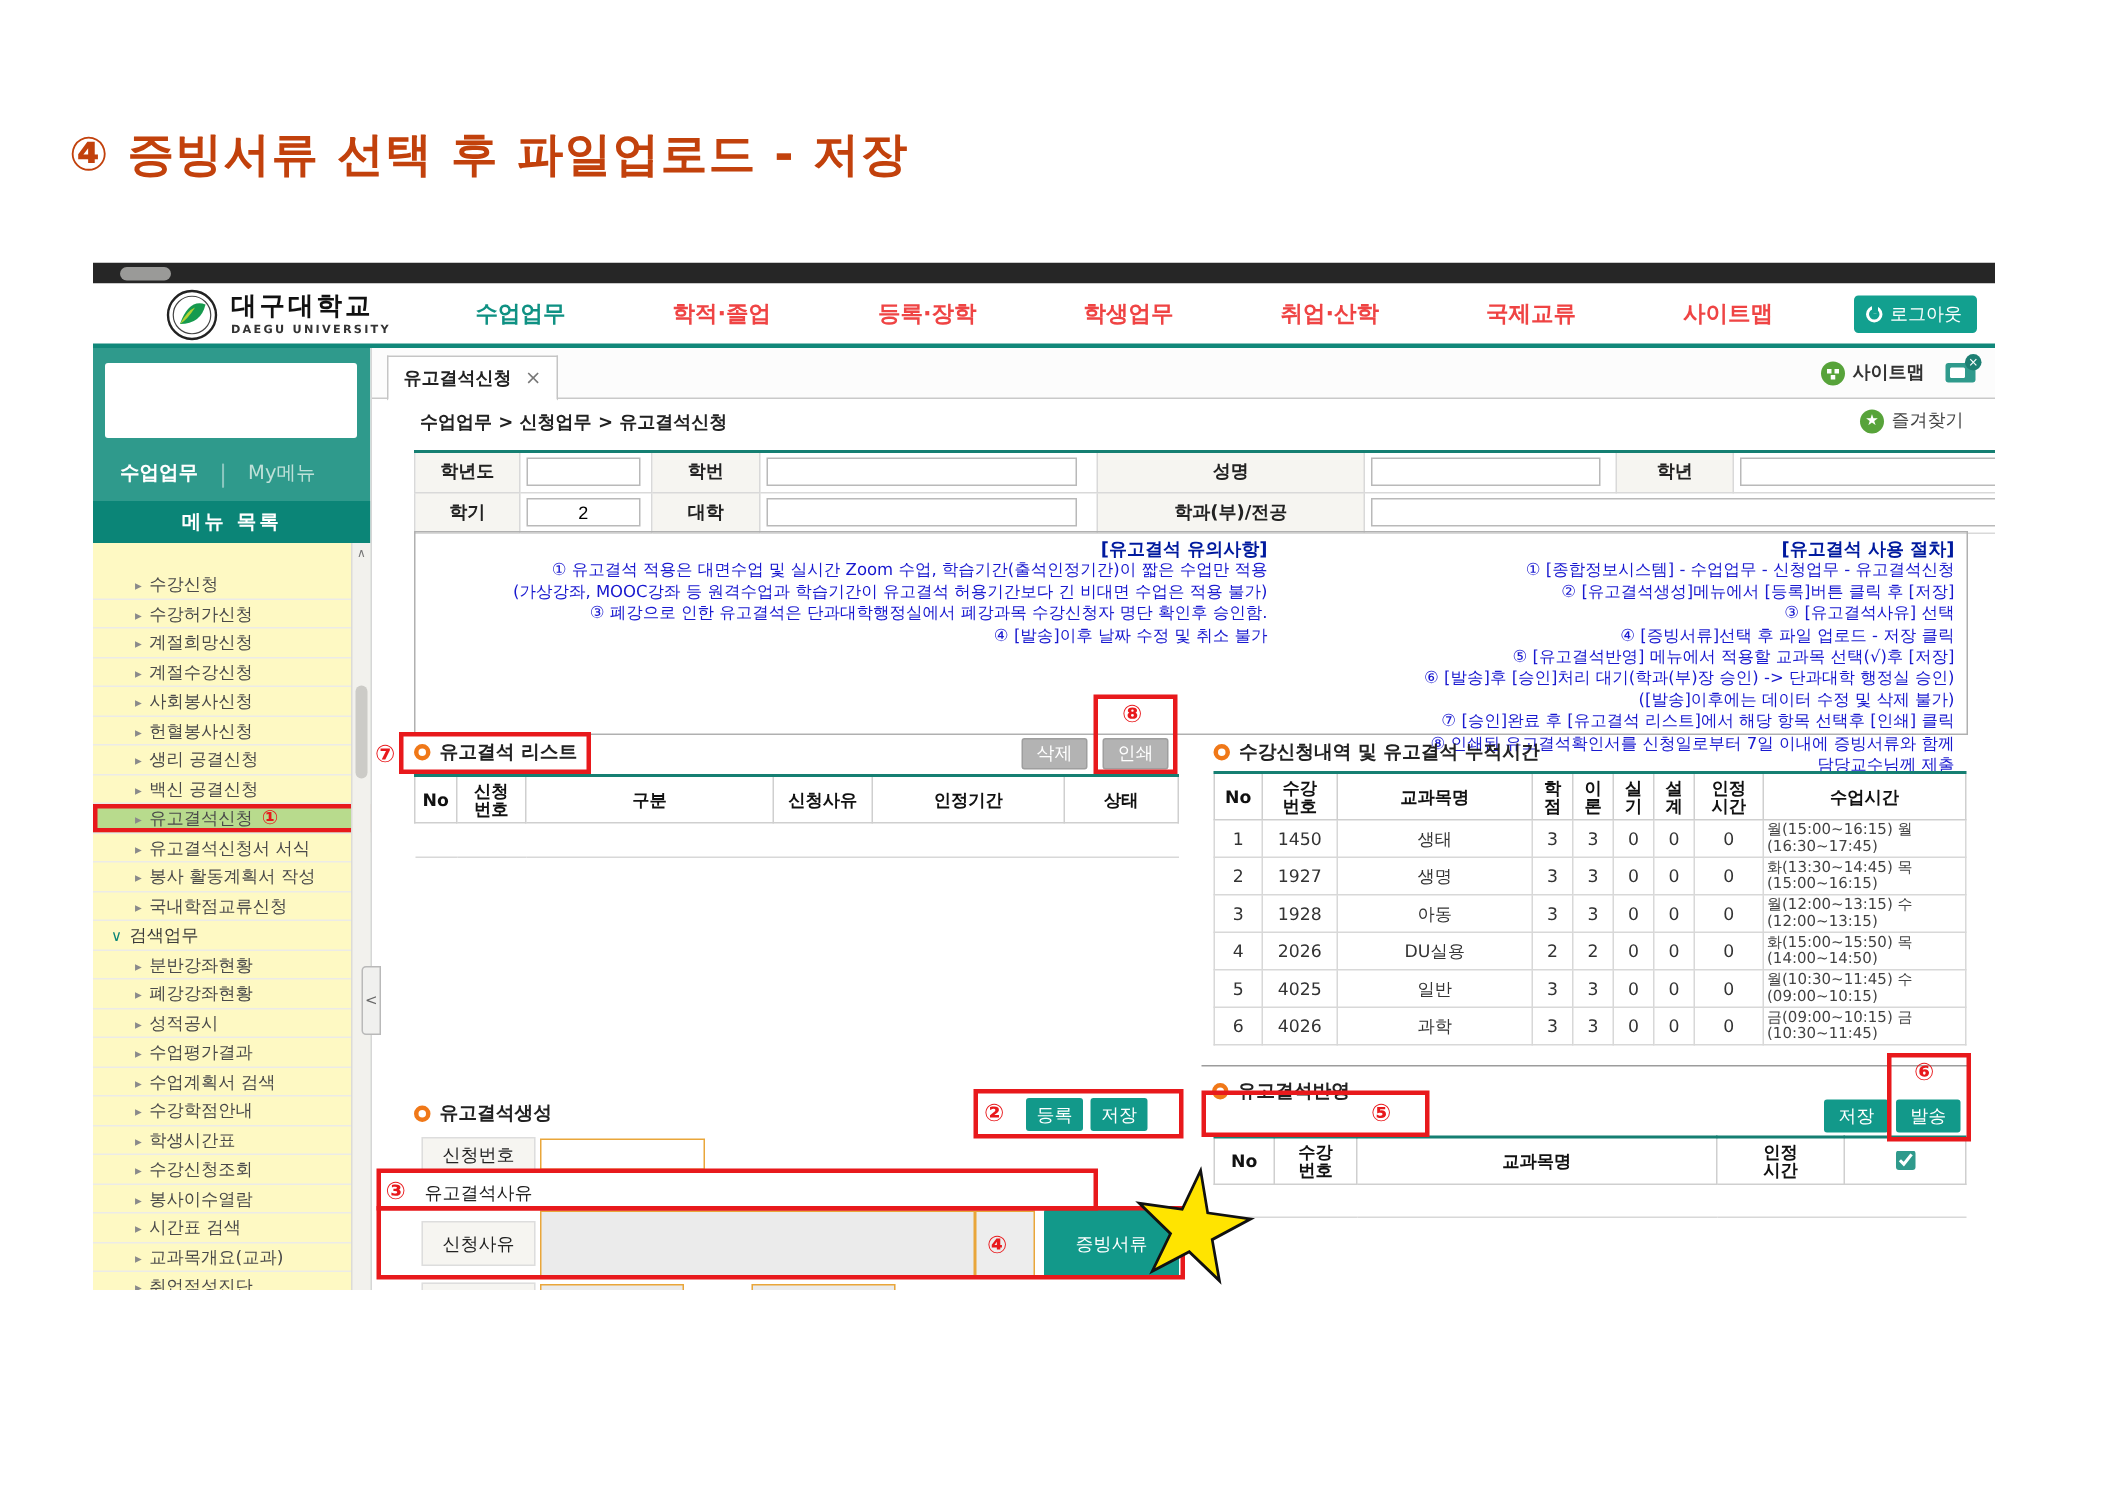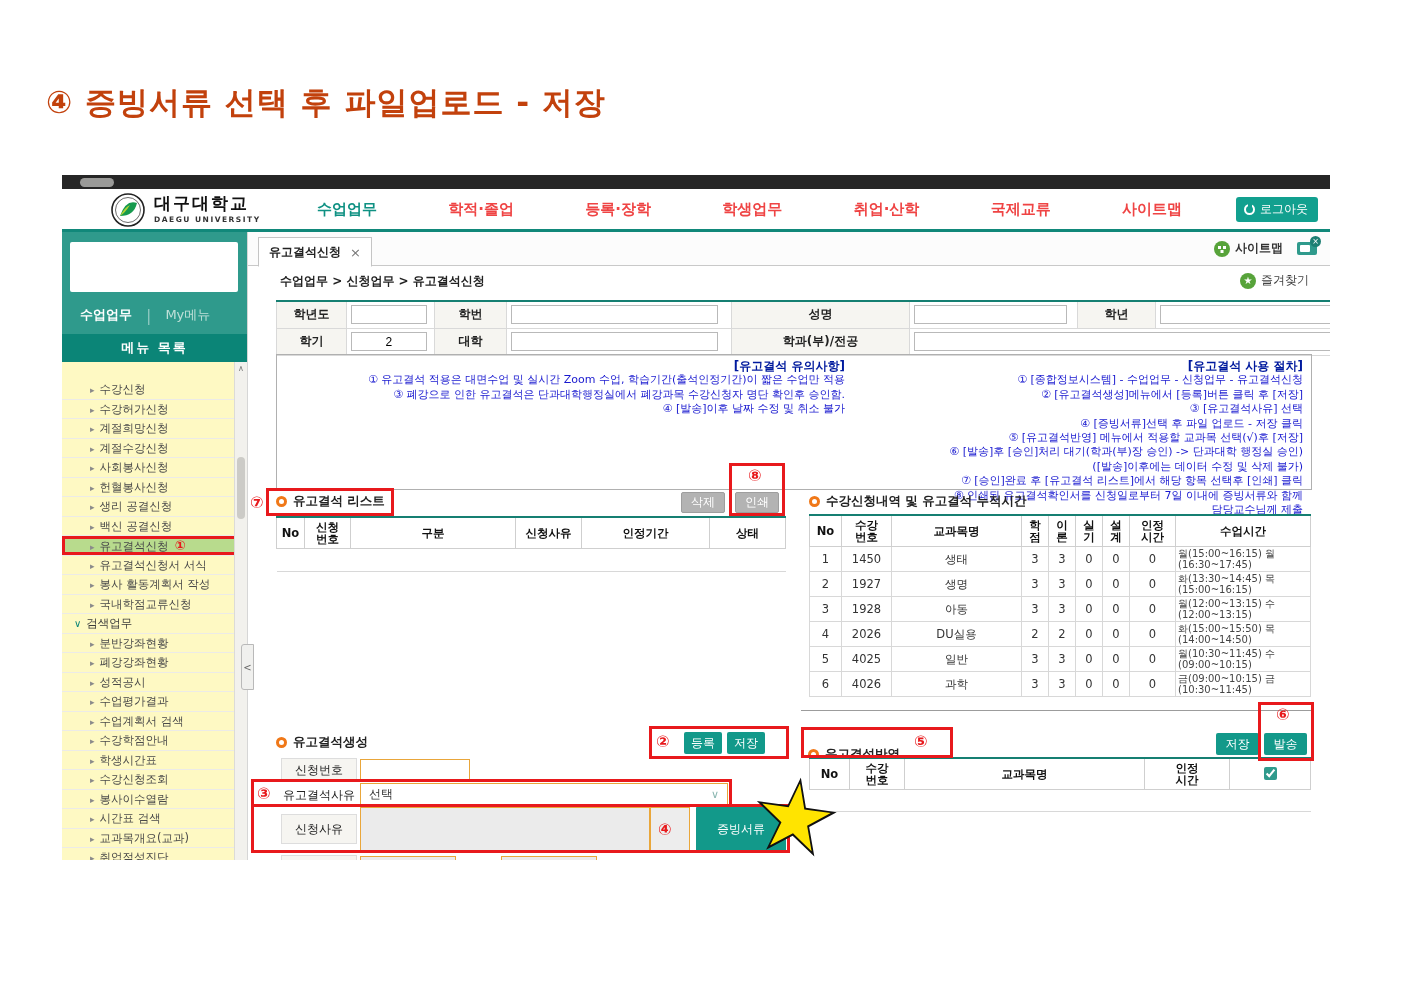--- a/index.html
+++ b/index.html
@@ -246,21 +246,21 @@
           <td><input class="ibox" style=""></td>
           <td class="lbl">학과(부)/전공</td>
           <td colspan="3"><input class="ibox" style=""></td>
         </tr>
       </tbody>
         </table>
 
       <div class="notice">
         <div class="notice-col ncol-l">
           <div class="nt">[유고결석 유의사항]</div>
-          <div><div>① 유고결석 적용은 대면수업 및 실시간 Zoom 수업, 학습기간(출석인정기간)이 짧은 수업만 적용</div><div>③ 폐강으로 인한 유고결석은 단과대학행정실에서 폐강과목 수강신청자 명단 확인후 승인함.</div><div>④ [발송]이후 날짜 수정 및 취소 불가</div></div>
+          <div><div>① 유고결석 적용은 대면수업 및 실시간 Zoom 수업, 학습기간(출석인정기간)이 짧은 수업만 적용</div><div>   (가상강좌, MOOC강좌 등 원격수업과 학습기간이 유고결석 허용기간보다 긴 비대면 수업은 적용 불가)</div><div>③ 폐강으로 인한 유고결석은 단과대학행정실에서 폐강과목 수강신청자 명단 확인후 승인함.</div><div>④ [발송]이후 날짜 수정 및 취소 불가</div></div>
         </div>
         <div class="notice-col ncol-r">
           <div class="nt">[유고결석 사용 절차]</div>
           <div><div>① [종합정보시스템] - 수업업무 - 신청업무 - 유고결석신청</div><div>② [유고결석생성]메뉴에서 [등록]버튼 클릭 후 [저장]</div><div>③ [유고결석사유] 선택</div><div>④ [증빙서류]선택 후 파일 업로드 - 저장 클릭</div><div>⑤ [유고결석반영] 메뉴에서 적용할 교과목 선택(√)후 [저장]</div><div>⑥ [발송]후 [승인]처리 대기(학과(부)장 승인) -&gt; 단과대학 행정실 승인)</div><div>   ([발송]이후에는 데이터 수정 및 삭제 불가)</div><div>⑦ [승인]완료 후 [유고결석 리스트]에서 해당 항목 선택후 [인쇄] 클릭</div><div>⑧ 인쇄된 유고결석확인서를 신청일로부터 7일 이내에 증빙서류와 함께</div><div>   담당교수님께 제출</div></div>
         </div>
       </div>
 
       <div class="sec-title" style="left:28px; top:261px;">
         <span class="bullet"></span>
         <span>유고결석 리스트</span>
@@ -406,36 +406,32 @@
         <span class="bullet"></span>
         <span>유고결석생성</span>
       </div>
       <button class="tbtn" style="left:436px; top:500px; width:38px; height:22px;">등록</button>
       <button class="tbtn" style="left:479px; top:500px; width:38px; height:22px;">저장</button>
 
       <div class="flabel" style="left:33px; top:526px; width:76px; height:24px;">신청번호</div>
       <input class="oinput" style="left: 112px; top: 527px; width: 110px;">
 
       <div class="flabel" style="left:33px; top:551px; width:76px; height:24px; background:#fff; border:none; font-weight:normal;">유고결석사유</div>
-      <div class="oselect" style="left:112px; top:551px; width:368px;">
-        <span>선택</span>
-        <span class="chev">∨</span>
-      </div>
 
       <div class="flabel" style="left:33px; top:582px; width:76px; height:30px;">신청사유</div>
       <div class="otext" style="left:112px; top:575px; width:290px; height:44px;"></div>
       <div class="otext" style="left:402px; top:575px; width:40px; height:44px; background:#ededed;"></div>
       <button class="tbtn" style="left:448px; top:574px; width:90px; height:46px;">증빙서류</button>
 
       <div class="flabel" style="left:33px; top:623px; width:76px; height:24px;">인정기간</div>
       <div class="dinput" style="left:112px; top:624px; width:96px;"></div>
       <span class="tilde" style="left:222px; top:627px;">~</span>
       <div class="dinput" style="left:253px; top:624px; width:96px;"></div>
 
-      <div class="sec-title" style="left:560px; top:514px;">
+      <div class="sec-title" style="left:560px; top:487px;">
         <span class="bullet"></span>
         <span>유고결석반영</span>
       </div>
       <button class="tbtn" style="left:968px; top:501px; width:43px; height:22px;">저장</button>
       <button class="tbtn" style="left:1016px; top:501px; width:43px; height:22px;">발송</button>
 
       <table class="dtable" style="left:561px; top:525px; width:502px;">
         <colgroup>
             <col style="width:40px">
             <col style="width:55px">

